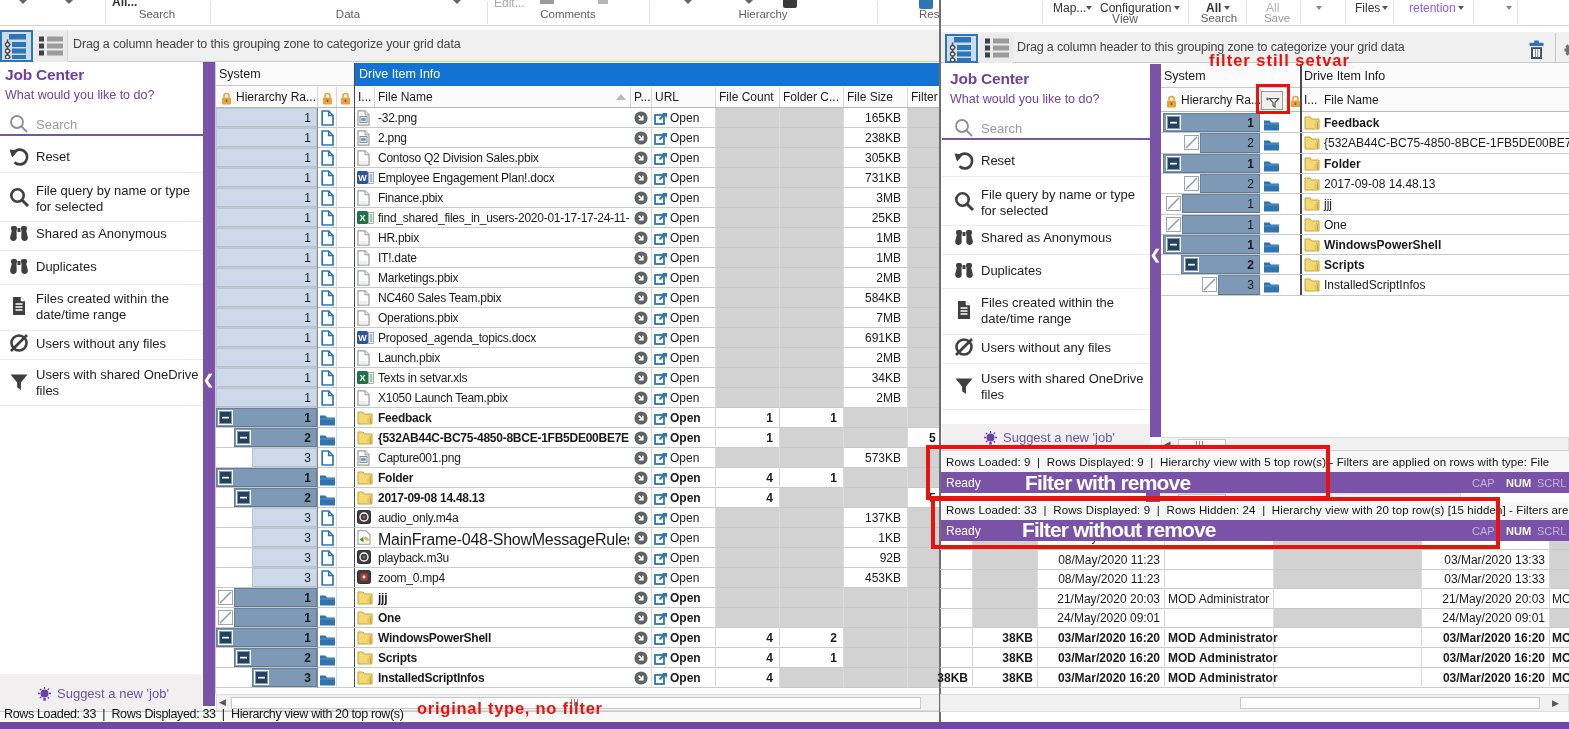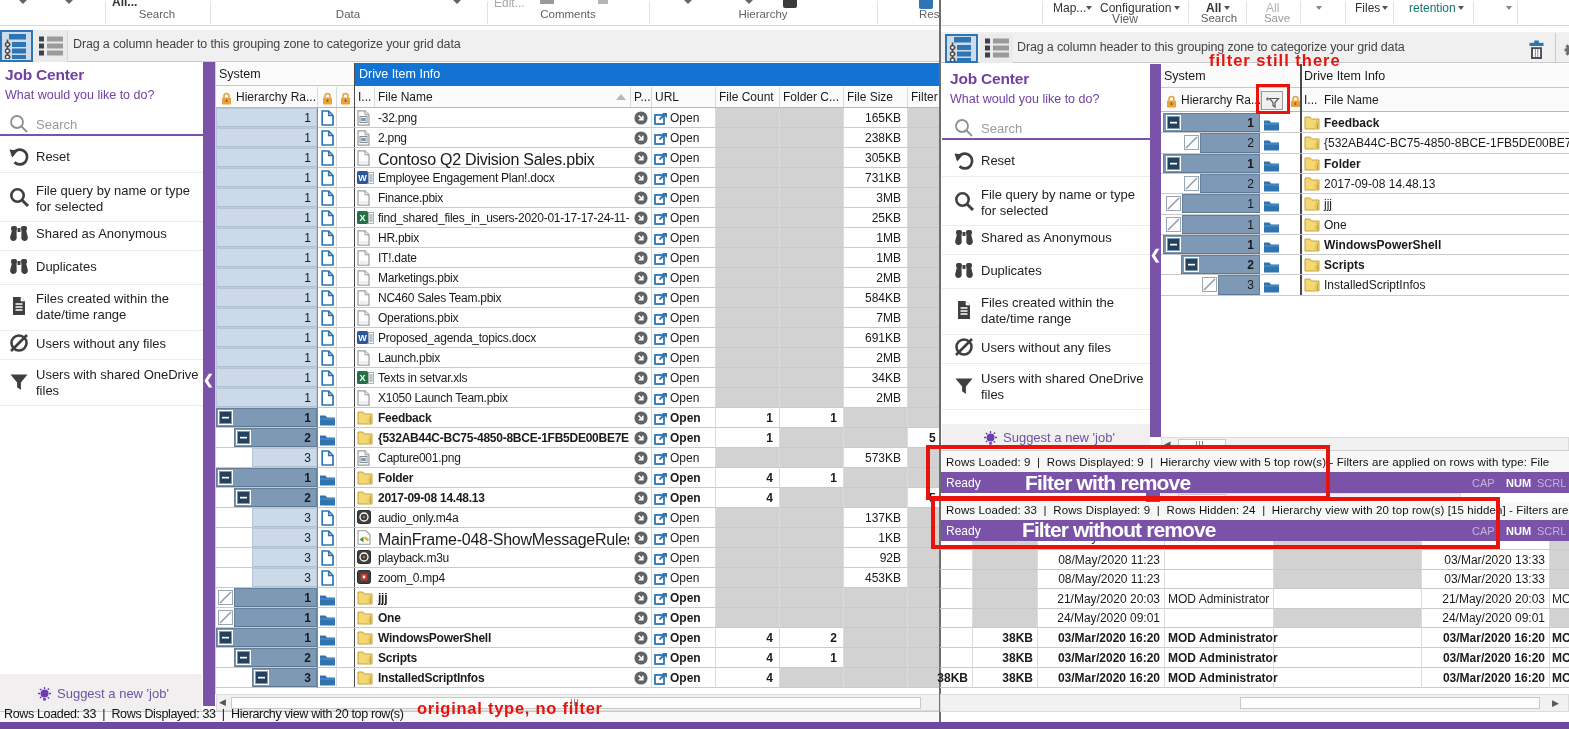--- a/index.html
+++ b/index.html
@@ -231,21 +231,21 @@
 <div class="tx" style="left:267px;top:151px;width:44px;text-align:right;font-size:12px;font-weight:normal">1</div>
 <div style="position:absolute;left:321px;top:150px;width:13px;height:16px"><svg width="13" height="16" viewBox="0 0 13 16">
       <path d="M1.2 1 h6.5 l4.3 4.5 V15 H1.2 z" fill="#fff" stroke="#2e75b5" stroke-width="1.7"></path>
       <path d="M7.7 1 v4.5 h4.3" fill="none" stroke="#2e75b5" stroke-width="1.5"></path>
     </svg></div>
 <div style="position:absolute;left:357px;top:150px;width:17px;height:16px"><svg width="13" height="16" viewBox="0 0 13 16">
       <path d="M1 .8 h7 l4 4 V15.2 H1 z" fill="#fff" stroke="#9b9b9b" stroke-width="1.2"></path>
       <path d="M8 .8 v4 h4" fill="#e8e8e8" stroke="#9b9b9b" stroke-width="1"></path>
       <path d="M2.5 11 h8 v3.5 h-8 z" fill="#e9f0f7"></path>
     </svg></div>
-<div class="tx" style="left:378px;top:151px;width:251px;overflow:hidden;font-size:16px;letter-spacing:-0.25px;font-weight:normal">Contoso Q2 Division Sales.pbix</div>
+<div class="tx" style="left:378px;top:151px;width:251px;overflow:hidden;font-size:12px;letter-spacing:-0.25px;font-weight:normal">Contoso Q2 Division Sales.pbix</div>
 <div style="position:absolute;left:634px;top:151px;width:14px;height:14px"><svg width="14" height="14" viewBox="0 0 14 14">
       <circle cx="7" cy="7" r="6.6" fill="#606467"></circle>
       <path d="M4.6 4.6 L8.6 8.6 M8.8 4.8 L8.8 8.8 L4.8 8.8" stroke="#fff" stroke-width="1.6" fill="none" transform="rotate(0 7 7)"></path>
     </svg></div>
 <div style="position:absolute;left:654px;top:151px;width:14px;height:13px"><svg width="14" height="13" viewBox="0 0 14 13">
       <rect x="1" y="3" width="9" height="9" fill="#fff" stroke="#2e75b5" stroke-width="1.8"></rect>
       <path d="M5.5 7.5 L11.5 1.5" stroke="#2e75b5" stroke-width="1.8"></path>
       <path d="M8 1 h5 v5 z" fill="#2e75b5"></path>
     </svg></div>
 <div class="tx" style="left:670px;top:151px;font-size:12px;font-weight:normal">Open</div>
@@ -1031,21 +1031,21 @@
 <div class="tx" style="left:1053px;top:1px;font-size:12px;color:#333">Map...</div>
 <div style="position:absolute;left:1086px;top:6px;width:0;height:0;border-left:3.5px solid transparent;border-right:3.5px solid transparent;border-top:4px solid #555"></div>
 <div class="tx" style="left:1100px;top:1px;font-size:12px;color:#333">Configuration</div>
 <div style="position:absolute;left:1174px;top:6px;width:0;height:0;border-left:3.5px solid transparent;border-right:3.5px solid transparent;border-top:4px solid #555"></div>
 <div class="tx" style="left:1206px;top:1px;font-size:12px;font-weight:bold;color:#333">All</div>
 <div style="position:absolute;left:1224px;top:6px;width:0;height:0;border-left:3.5px solid transparent;border-right:3.5px solid transparent;border-top:4px solid #555"></div>
 <div class="tx" style="left:1266px;top:1px;font-size:12px;color:#b3b3b3">All</div>
 <div style="position:absolute;left:1316px;top:6px;width:0;height:0;border-left:3.5px solid transparent;border-right:3.5px solid transparent;border-top:4px solid #888"></div>
 <div class="tx" style="left:1355px;top:1px;font-size:12px;color:#333">Files</div>
 <div style="position:absolute;left:1382px;top:6px;width:0;height:0;border-left:3.5px solid transparent;border-right:3.5px solid transparent;border-top:4px solid #555"></div>
-<div class="tx" style="left:1409px;top:1px;font-size:12px;color:#0f766e">retention</div>
+<div class="tx" style="left:1409px;top:1px;font-size:12px;color:#8b5cf6">retention</div>
 <div style="position:absolute;left:1458px;top:6px;width:0;height:0;border-left:3.5px solid transparent;border-right:3.5px solid transparent;border-top:4px solid #555"></div>
 <div style="position:absolute;left:1506px;top:6px;width:0;height:0;border-left:3.5px solid transparent;border-right:3.5px solid transparent;border-top:4px solid #888"></div>
 <div class="tx" style="left:1080px;top:12px;width:90px;text-align:center;font-size:12px;color:#5f5f5f">View</div>
 <div class="tx" style="left:1174px;top:12px;width:90px;text-align:center;font-size:11.5px;color:#5f5f5f">Search</div>
 <div class="tx" style="left:1232px;top:12px;width:90px;text-align:center;font-size:11.5px;color:#9a9a9a">Save</div>
 <div style="position:absolute;left:941px;top:32px;width:628px;height:31px;background:#f0f0f0;border-bottom:1px solid #c9c9c9"></div>
 <div style="position:absolute;left:945px;top:34px;width:33px;height:29px;background:#ccdcec;border:2.5px solid #2e75b5">
     <div style="position:absolute;left:1px;top:0px;width:26px;height:26px"><svg width="26" height="26" viewBox="0 0 26 26">
         <rect x="6" y="1" width="17" height="5.5" fill="#2e75b5"></rect>
         <rect x="9" y="9" width="14" height="5" fill="#2e75b5"></rect>
@@ -1425,16 +1425,16 @@
 <div class="tx" style="left:1552px;top:671.0px;font-size:12px;font-weight:bold">MOD Administrator</div>
 <div style="position:absolute;left:972px;top:541px;width:1px;height:147px;background:#dadada"></div>
 <div style="position:absolute;left:1037px;top:541px;width:1px;height:147px;background:#dadada"></div>
 <div style="position:absolute;left:1164px;top:541px;width:1px;height:147px;background:#dadada"></div>
 <div style="position:absolute;left:1273px;top:541px;width:1px;height:147px;background:#dadada"></div>
 <div style="position:absolute;left:1421px;top:541px;width:1px;height:147px;background:#dadada"></div>
 <div style="position:absolute;left:1549px;top:541px;width:1px;height:147px;background:#dadada"></div>
 <div style="position:absolute;left:940px;top:694px;width:629px;height:18px;background:#f1f1f1;border:1px solid #dcdcdc"></div>
 <div style="position:absolute;left:1240px;top:697px;width:300px;height:12px;background:#fdfdfd;border:1px solid #c9c9c9"></div>
 <div class="tx" style="left:1552px;top:698px;font-size:9px;color:#555">▶</div>
-<div class="tx" style="left:1209px;top:51px;font-size:16.5px;font-weight:bold;letter-spacing:1.0px;color:#e8130c">filter still there</div>
+<div class="tx" style="left:1209px;top:51px;font-size:16.5px;font-weight:bold;letter-spacing:1.0px;color:#e8130c">filter still setvar</div>
 <div style="position:absolute;left:1256px;top:84px;width:34px;height:30px;border:3px solid #e8130c"></div>
 <div style="position:absolute;left:926px;top:445px;width:404px;height:55px;border:4.5px solid #e8130c"></div>
 <div style="position:absolute;left:931px;top:497px;width:569px;height:52px;border:4.5px solid #e8130c"></div>
 <div class="tx" style="left:417px;top:699px;font-size:16.5px;font-weight:bold;letter-spacing:0.75px;color:#e8130c">original type, no filter</div>
 </body></html>

